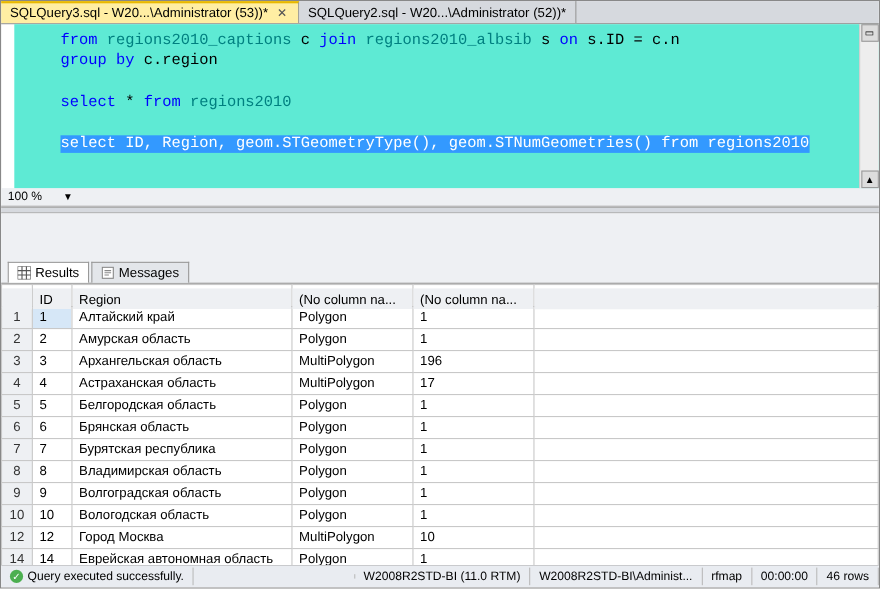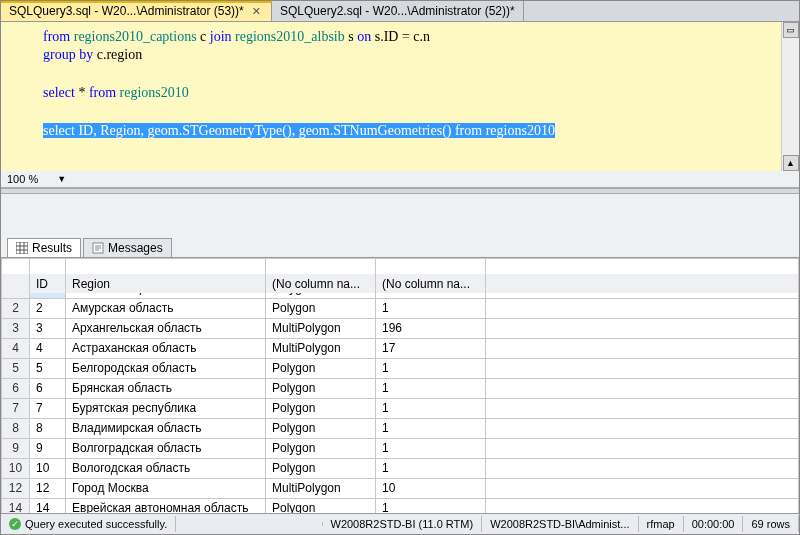--- a/index.html
+++ b/index.html
@@ -2,38 +2,38 @@
 <html><head>
 <meta charset="utf-8">
 <style>
 * { box-sizing: border-box; margin: 0; padding: 0; }
 body { font-family: "Segoe UI", Tahoma, sans-serif; font-size: 12px; background: #fff; width: 800px; height: 535px; overflow: hidden; border: 1px solid #888; display: flex; flex-direction: column; }
 .tabs { display: flex; background: #d6d9de; border-bottom: 1px solid #999; height: 21px; }
 .tab { padding: 3px 8px 2px 8px; border-right: 1px solid #999; background: #d6d9de; cursor: pointer; display: flex; align-items: center; gap: 6px; font-size: 12px; }
 .tab.active { background: #ffeea3; border-top: 2px solid #e8b800; padding-top: 1px; }
 .tab-close { font-family: Arial; font-size: 11px; color: #555; padding: 0 2px; }
 .editor-wrap { position: relative; flex: 0 0 auto; }
-.editor { background: #fef9c3; padding: 6px 10px 30px 42px; font-family: Liberation Serif, serif; font-size: 14px; line-height: 1.35; white-space: pre; position: relative; }
+.editor { background: #5eead4; padding: 6px 10px 30px 42px; font-family: Liberation Mono, monospace; font-size: 14px; line-height: 1.35; white-space: pre; position: relative; margin-left: 12px; }
 .editor .kw { color: #0000ff; }
 .editor .fn { color: #008080; }
 .editor .id { color: #008080; }
 .editor .hl { background: #3399ff; color: #fff; }
 .editor .hl .kw, .editor .hl .fn, .editor .hl .id { color: #fff; }
 .scroll-right { position: absolute; right: 0; top: 0; width: 18px; height: 100%; background: #eee; border-left: 1px solid #ccc; display: flex; flex-direction: column; justify-content: space-between; align-items: center; }
 .scroll-btn { width: 16px; height: 16px; background: #ddd; border: 1px solid #999; font-size: 9px; text-align: center; line-height: 14px; cursor: pointer; }
 .split-bar { height: 6px; background: #d6d9de; border-top: 1px solid #aaa; border-bottom: 1px solid #aaa; cursor: ns-resize; }
 .zoom { display: flex; align-items: center; gap: 19px; padding: 2px 6px; background: #eef0f3; border-bottom: 1px solid #aaa; font-size: 11px; }
 .result-tabs { display: flex; background: #eef0f3; padding: 4px 6px 0 6px; gap: 2px; border-bottom: 1px solid #999; }
 .rtab { padding: 2px 8px; border: 1px solid #999; border-bottom: none; background: #fff; display: flex; align-items: center; gap: 4px; font-size: 12px; cursor: pointer; margin-top: 40px; }
 .rtab.inactive { background: #e3e6ea; }
 .rtab .ico { width: 12px; height: 12px; display: inline-block; }
 .grid-wrap { flex: 1 1 auto; overflow: auto; background: #fff; position: relative; }
 table.grid { border-collapse: collapse; font-size: 12px; width: 100%; }
 table.grid th, table.grid td { border: 1px solid #c8c8c8; padding: 2px 6px; text-align: left; height: 20px; white-space: nowrap; overflow: hidden; }
-table.grid th { background: #eef0f3; font-weight: normal; position: sticky; top: 16px; }
+table.grid th { background: #eef0f3; font-weight: normal; position: sticky; top: 4px; }
 table.grid .rownum { background: #eef0f3; text-align: center; width: 28px; color: #333; }
 table.grid td.sel { background: #d6e7f7; }
 .col-id { width: 36px; }
 .col-region { width: 200px; }
 .col-geo { width: 110px; }
 .col-num { width: 110px; }
 .status { display: flex; align-items: center; background: #e9ecf1; border-top: 1px solid #999; height: 22px; font-size: 11px; }
 .status .cell { padding: 2px 8px; border-right: 1px solid #bbb; white-space: nowrap; overflow: hidden; }
 .status .ok { display: flex; align-items: center; gap: 4px; flex: 0 0 auto; }
 .ok-ico { width: 12px; height: 12px; border-radius: 50%; background: #4caf50; display: inline-flex; align-items: center; justify-content: center; color: #fff; font-size: 9px; }
@@ -213,14 +213,14 @@
 <div class="status">
   <div class="cell ok">
     <span class="ok-ico">✓</span>
     <span>Query executed successfully.</span>
   </div>
   <div class="cell" style="flex:1"></div>
   <div class="cell">W2008R2STD-BI (11.0 RTM)</div>
   <div class="cell">W2008R2STD-BI\Administ...</div>
   <div class="cell">rfmap</div>
   <div class="cell">00:00:00</div>
-  <div class="cell">69 rows</div>
+  <div class="cell">46 rows</div>
 </div>
 
 </body></html>

